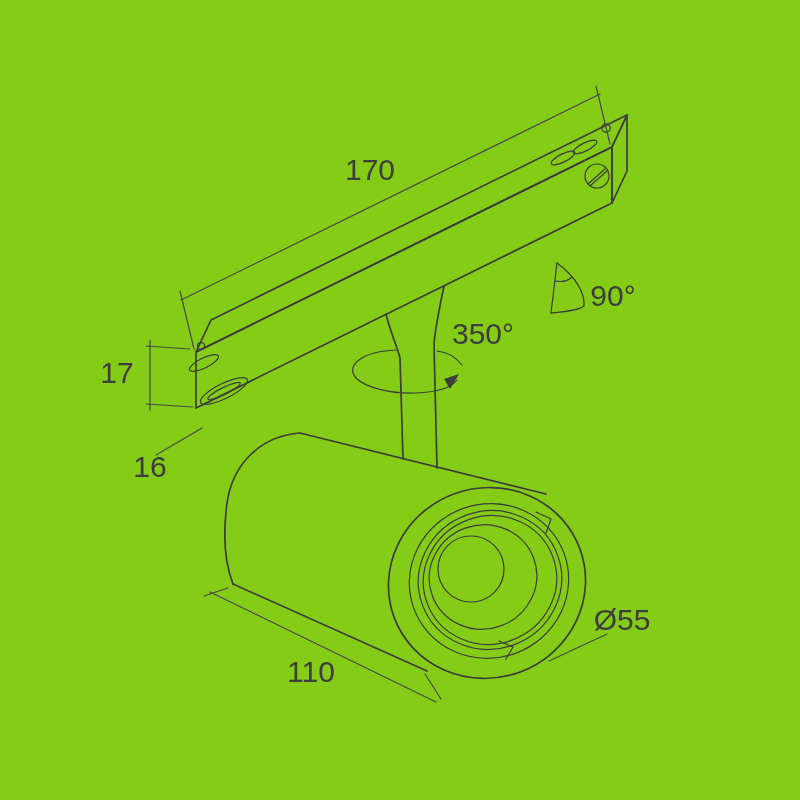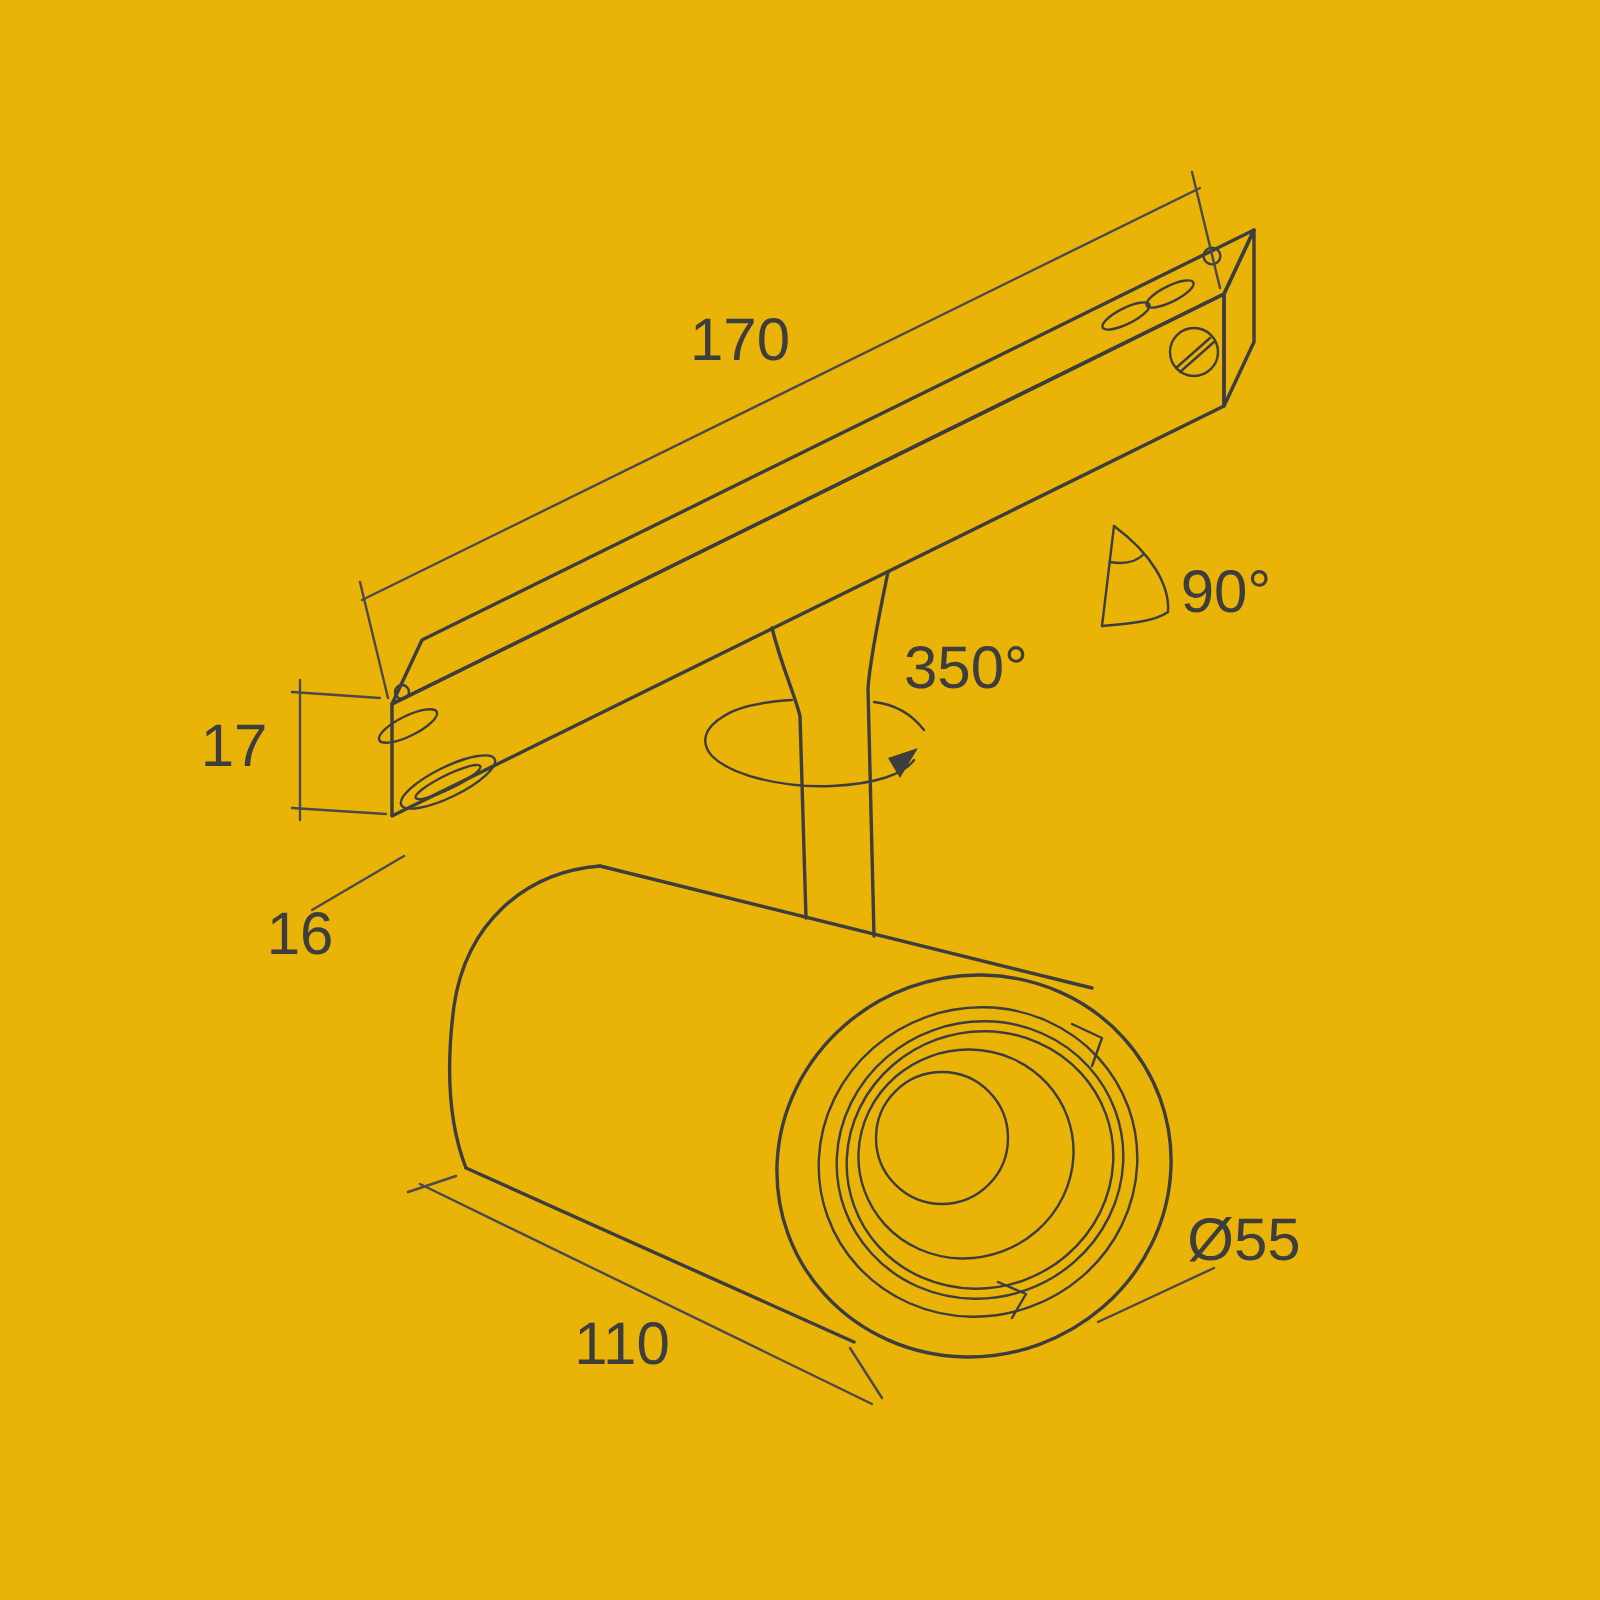--- a/index.html
+++ b/index.html
@@ -7,21 +7,21 @@
     padding: 0;
     background: #ffffff;
     width: 800px;
     height: 800px;
     overflow: hidden;
   }
   .drawing-canvas {
     position: relative;
     width: 800px;
     height: 800px;
-    background: #eab308;
+    background: #84cc16;
   }
   svg {
     display: block;
   }
   .dim-text {
     font-family: "Liberation Sans", sans-serif;
     font-size: 30px;
     fill: #3d3d3d;
   }
   .outline { stroke: #3d3d3d; stroke-width: 1.7; fill: none; stroke-linecap: round; stroke-linejoin: round; }

